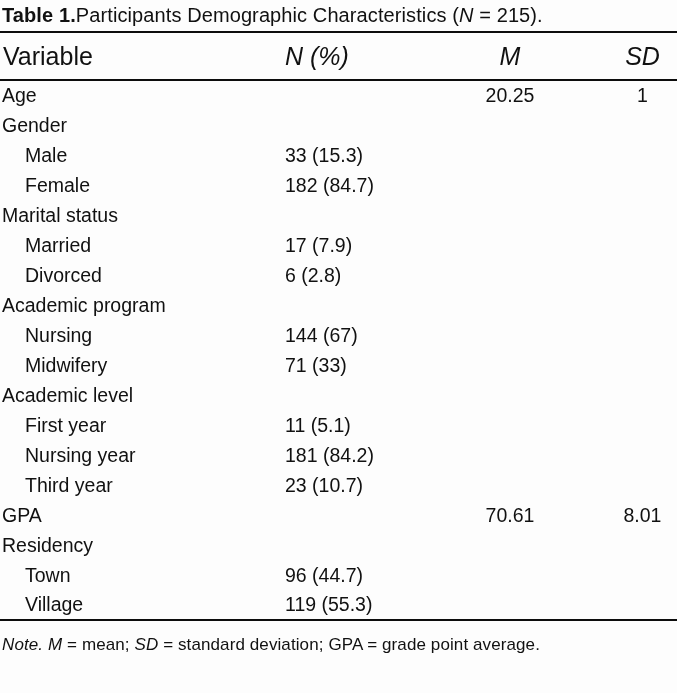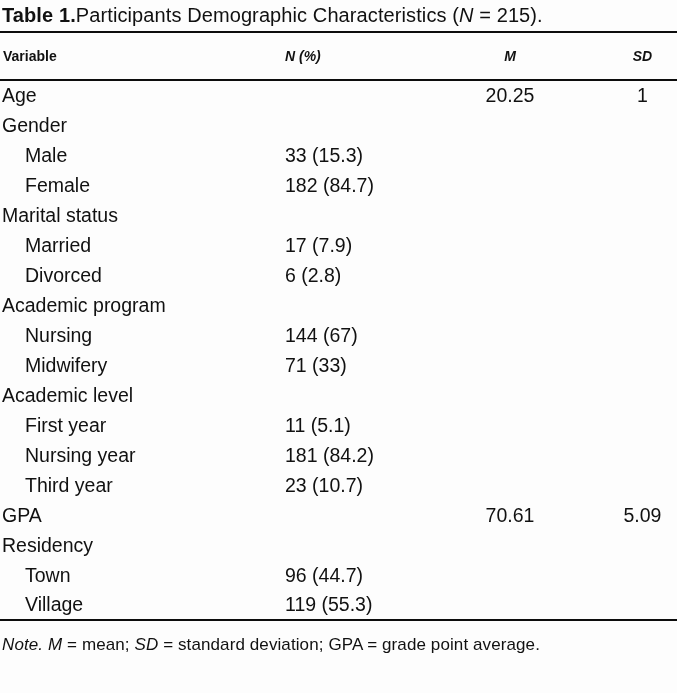--- a/index.html
+++ b/index.html
@@ -31,22 +31,22 @@
     table-layout: fixed;
     border-top: 2px solid #0d0d0d;
     border-bottom: 2px solid #0d0d0d;
   }
   col.c1 { width: 283px; }
   col.c2 { width: 157px; }
   col.c3 { width: 140px; }
   col.c4 { width: 97px; }
   thead tr { height: 48px; border-bottom: 2px solid #0d0d0d; }
   th {
-    font-weight: bold;
-    font-size: 14px;
+    font-weight: normal;
+    font-size: 25px;
     vertical-align: middle;
     padding: 0;
   }
   th.h-var { text-align: left; padding-left: 3px; }
   th.h-n { text-align: left; padding-left: 2px; font-style: italic; }
   th.h-m { text-align: center; font-style: italic; }
   th.h-sd { text-align: center; padding-left: 28px; font-style: italic; }
   tbody td {
     font-size: 19.5px;
     height: 30px;
@@ -171,21 +171,21 @@
       <tr>
         <td class="c-var sub">Third year</td>
         <td class="c-n">23 (10.7)</td>
         <td class="c-m"></td>
         <td class="c-sd"></td>
       </tr>
       <tr>
         <td class="c-var">GPA</td>
         <td class="c-n"></td>
         <td class="c-m">70.61</td>
-        <td class="c-sd">5.09</td>
+        <td class="c-sd">8.01</td>
       </tr>
       <tr>
         <td class="c-var">Residency</td>
         <td class="c-n"></td>
         <td class="c-m"></td>
         <td class="c-sd"></td>
       </tr>
       <tr>
         <td class="c-var sub">Town</td>
         <td class="c-n">96 (44.7)</td>

